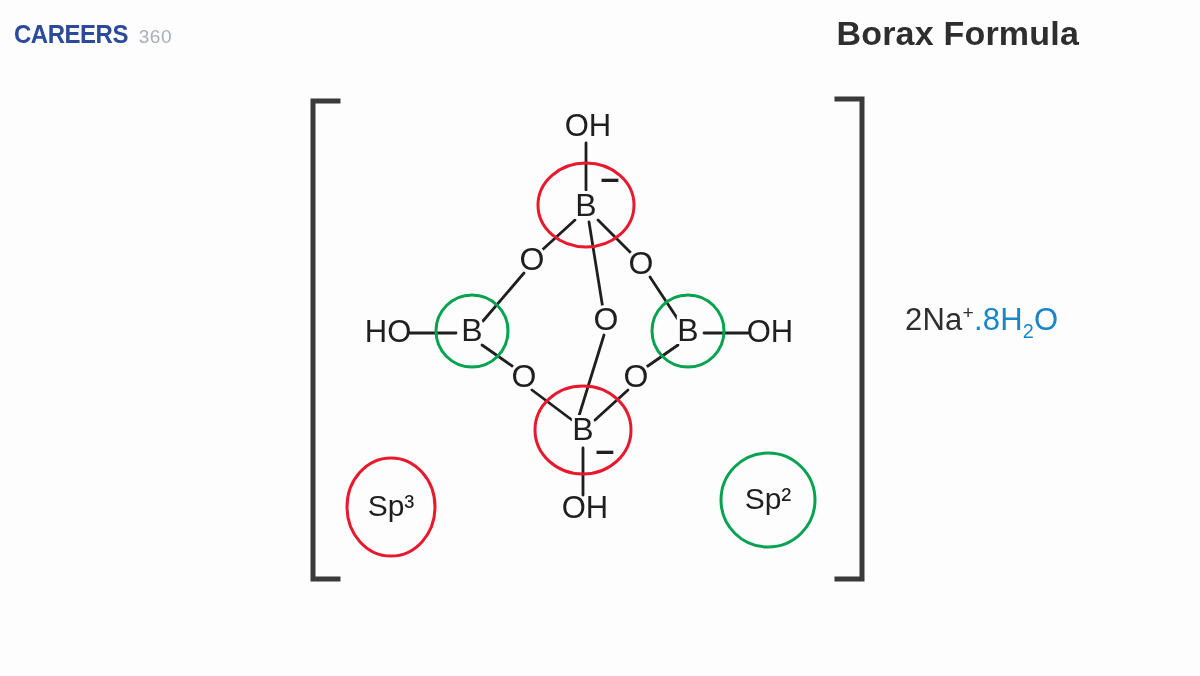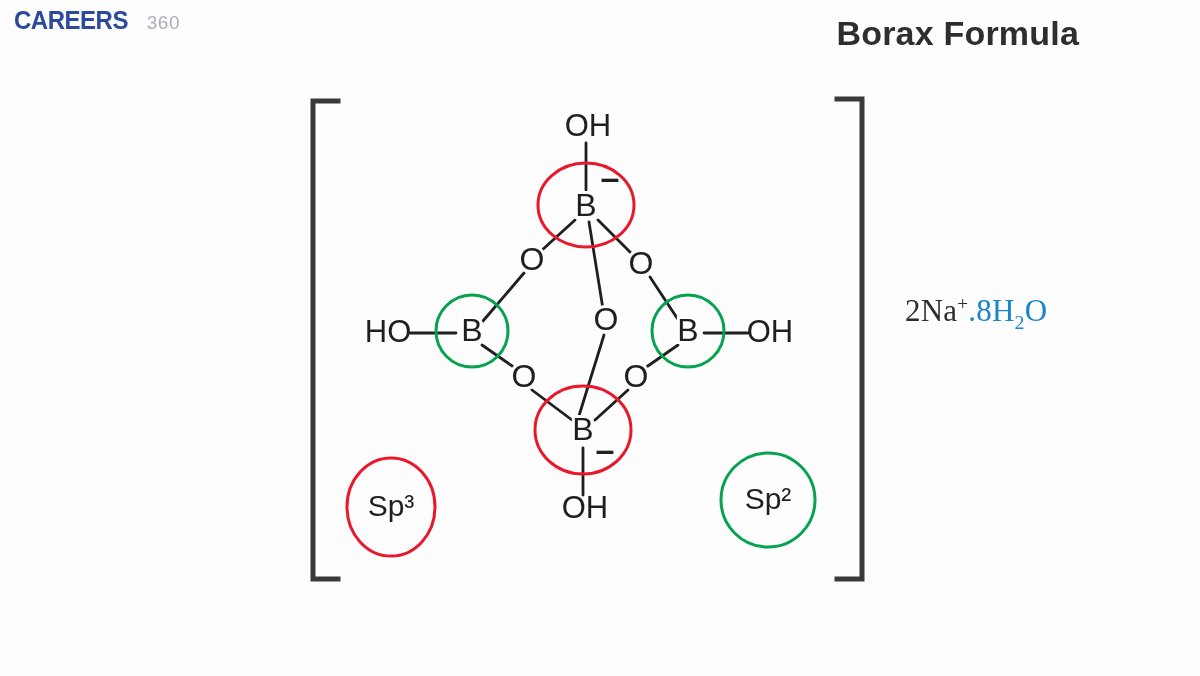--- a/index.html
+++ b/index.html
@@ -18,24 +18,24 @@
     position: relative;
     width: 1200px;
     height: 676px;
     background: #fdfdfd;
   }
 
   
   #logo {
     position: absolute;
     left: 14px;
-    top: 6px;
+    top: 20px;
     display: flex;
     align-items: baseline;
-    gap: 14px;
+    gap: 6px;
     user-select: none;
   }
   #logo .brand {
     font-family: "Liberation Sans", sans-serif;
     font-weight: bold;
     font-size: 25px;
     letter-spacing: -0.5px;
     color: #2b4a9b;
     font-stretch: condensed;
     transform: scaleX(0.96);
@@ -77,22 +77,22 @@
     top: 0;
     width: 1200px;
     height: 676px;
     display: block;
   }
 
   
   #counterion {
     position: absolute;
     left: 905px;
-    top: 293px;
-    font-family: Liberation Serif, serif;
+    top: 302px;
+    font-family: Liberation Sans, sans-serif;
     font-size: 31px;
     color: #2e2e2e;
     white-space: nowrap;
     letter-spacing: 0.2px;
   }
   #counterion .na  { color: #2e2e2e; }
   #counterion .hyd { color: #1a85c8; }
   #counterion sup  { font-size: 0.62em; vertical-align: super; }
   #counterion sub  { font-size: 0.64em; vertical-align: sub; }
 </style>

